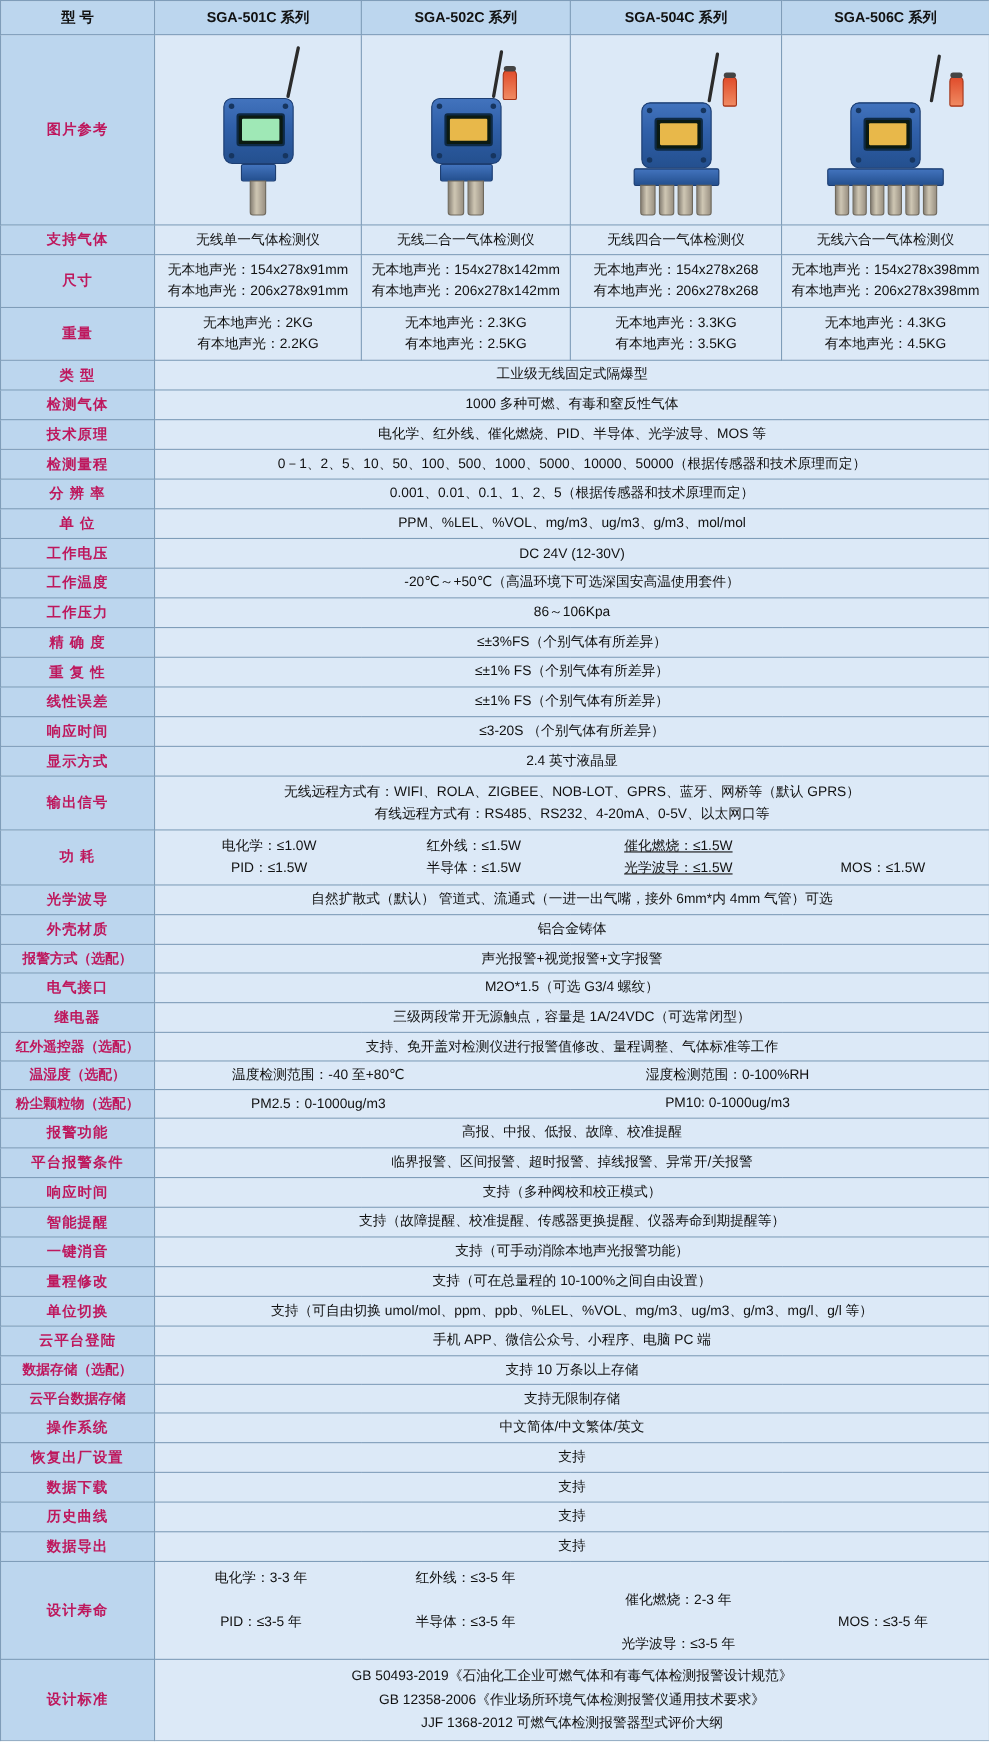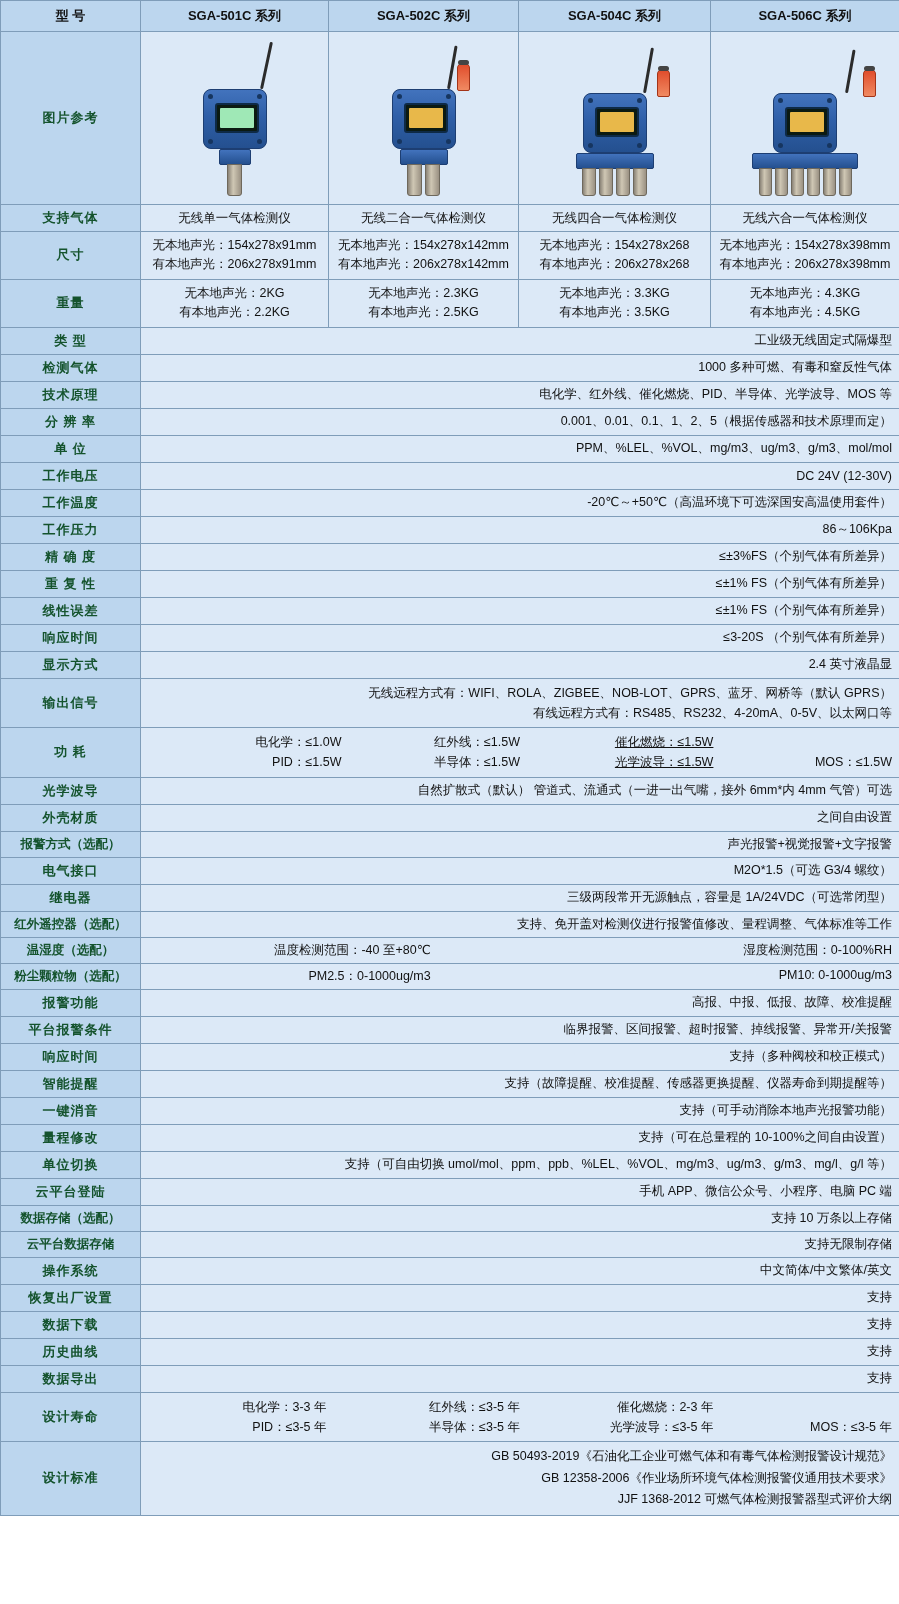--- a/index.html
+++ b/index.html
@@ -1,36 +1,36 @@
 <!DOCTYPE html>
 <html><head>
 <meta charset="utf-8">
 <style>
   html,body{margin:0;padding:0;background:#fff;}
   body{font-family:"Liberation Sans","DejaVu Sans",sans-serif;}
   #sheet{width:899px;margin:0;position:relative;}
   table{border-collapse:collapse;width:899px;table-layout:fixed;font-size:12.5px;color:#111;}
   td,th{border:1px solid #7f9db9;vertical-align:middle;}
-  .lbl{background:#bcd6ee;text-align:center;font-weight:bold;color:#14532d;font-size:13px;letter-spacing:1px;padding:4px 2px;}
+  .lbl{background:#bcd6ee;text-align:center;font-weight:bold;color:#be185d;font-size:13px;letter-spacing:1px;padding:4px 2px;}
   .lbl.sm{font-size:12.5px;letter-spacing:0;}
-  .val{background:#dce9f7;padding:4px 7px;text-align:right;}
+  .val{background:#dce9f7;padding:4px 7px;text-align:center;}
   .ctr{text-align:center;}
   .hdr{background:#bcd6ee;text-align:center;font-weight:bold;font-size:13px;padding:6px 2px;}
   .imgcell{background:#dce9f7;text-align:center;padding:4px 0;}
   .twoline div{line-height:1.55;}
   .pw{display:flex;width:100%;}
   .pw span{display:inline-block;}
   .pw .a{width:26%;}
   .pw .b{width:24%;}
   .pw .c{width:26%;text-decoration:underline;}
   .pw .d{width:24%;}
   .life{display:flex;width:100%;}
   .life .a{width:24%;}
   .life .b{width:26%;}
-  .life .c{width:26%;}
+  .life .c{width:26%;margin-top:20px;}
   .life .d{width:24%;}
   .multi div{line-height:1.62;}
   .stdlist div{line-height:1.72;}
   
   .dev{position:relative;display:inline-block;}
   .ant{position:absolute;background:#2b2b2b;border-radius:2px;}
   .body{position:relative;width:62px;height:58px;background:#2f5fa8;border:1px solid #1d3e72;border-radius:8px;margin:0 auto;
         background-image:linear-gradient(180deg,#4273bd 0%,#2f5fa8 45%,#24508f 100%);}
   .screen{position:absolute;left:11px;top:13px;width:40px;height:26px;background:#0b1a12;border:2px solid #0e2a46;border-radius:3px;}
   .scr-in{position:absolute;left:3px;top:3px;right:3px;bottom:3px;background:#9fe8b6;border-radius:1px;}
@@ -222,20 +222,24 @@
   </tr>
   <tr>
     <td class="lbl">检测气体</td>
     <td class="val" colspan="4">1000 多种可燃、有毒和窒反性气体</td>
   </tr>
   <tr>
     <td class="lbl">技术原理</td>
     <td class="val" colspan="4">电化学、红外线、催化燃烧、PID、半导体、光学波导、MOS 等</td>
   </tr>
   <tr>
+    <td class="lbl">检测量程</td>
+    <td class="val" colspan="4">0－1、2、5、10、50、100、500、1000、5000、10000、50000（根据传感器和技术原理而定）</td>
+  </tr>
+  <tr>
     <td class="lbl">分 辨 率</td>
     <td class="val" colspan="4">0.001、0.01、0.1、1、2、5（根据传感器和技术原理而定）</td>
   </tr>
   <tr>
     <td class="lbl">单    位</td>
     <td class="val" colspan="4">PPM、%LEL、%VOL、mg/m3、ug/m3、g/m3、mol/mol</td>
   </tr>
   <tr>
     <td class="lbl">工作电压</td>
     <td class="val" colspan="4">DC 24V (12-30V)</td>
@@ -294,21 +298,21 @@
       </div>
     </td>
   </tr>
 
   <tr>
     <td class="lbl">光学波导</td>
     <td class="val" colspan="4">自然扩散式（默认）  管道式、流通式（一进一出气嘴，接外 6mm*内 4mm 气管）可选</td>
   </tr>
   <tr>
     <td class="lbl">外壳材质</td>
-    <td class="val" colspan="4">之间自由设置</td>
+    <td class="val" colspan="4">铝合金铸体</td>
   </tr>
   <tr>
     <td class="lbl sm">报警方式（选配）</td>
     <td class="val" colspan="4">声光报警+视觉报警+文字报警</td>
   </tr>
   <tr>
     <td class="lbl">电气接口</td>
     <td class="val" colspan="4">M2O*1.5（可选 G3/4 螺纹）</td>
   </tr>
   <tr>

